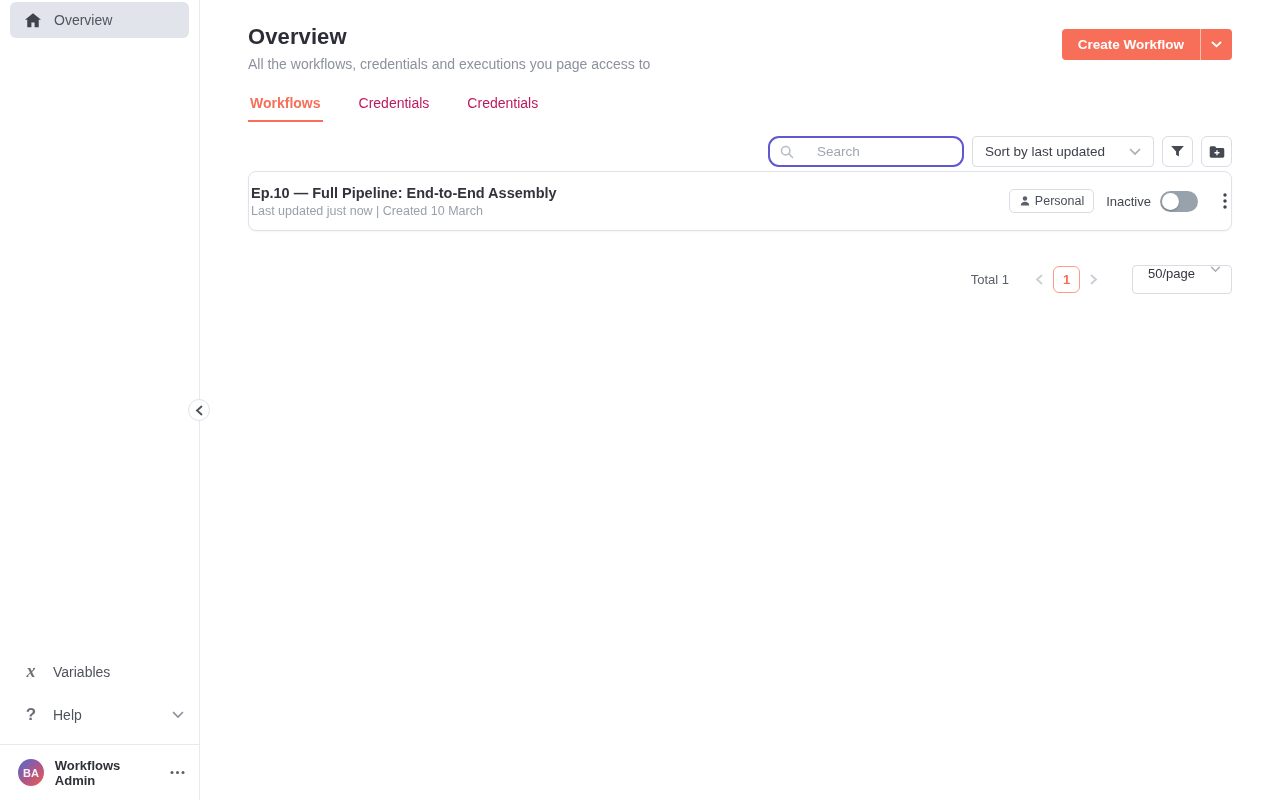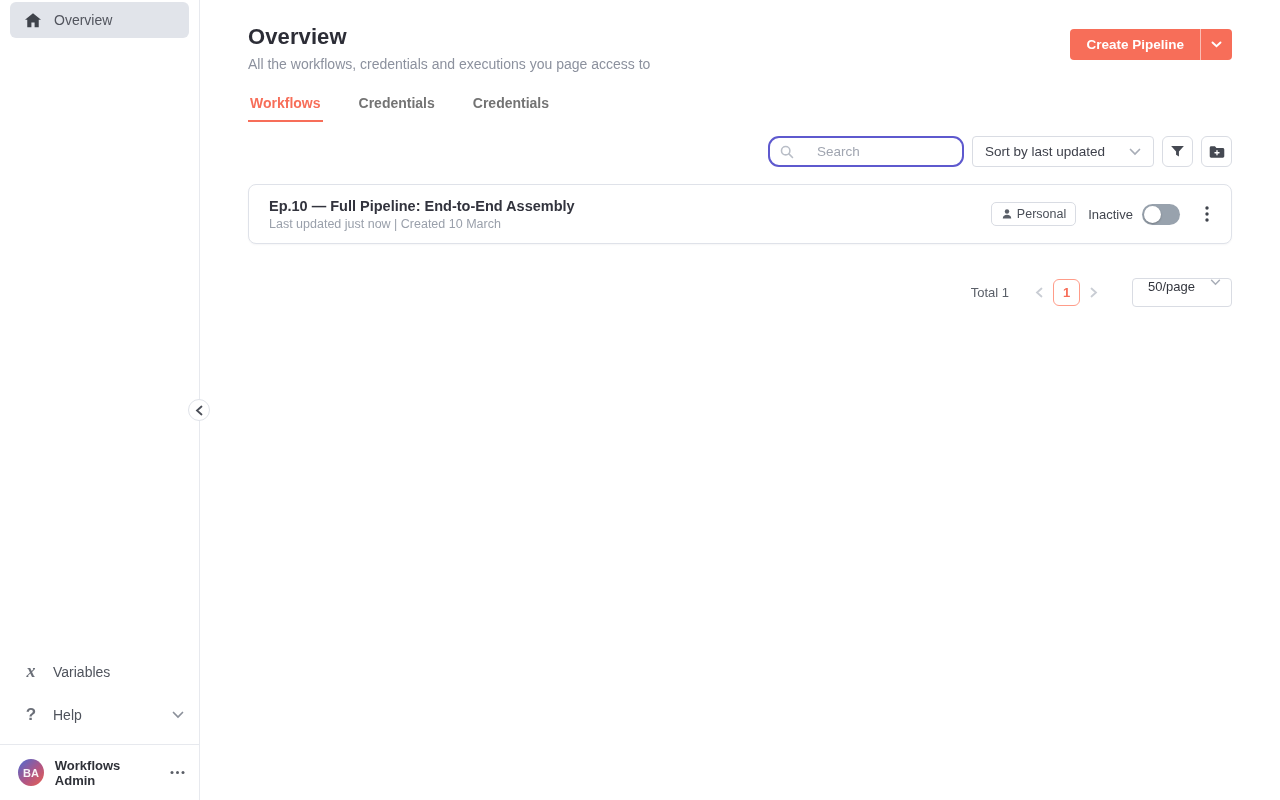--- a/index.html
+++ b/index.html
@@ -44,39 +44,39 @@
   .subtitle { margin-top:6px; font-size:14px; color:#8c919e; }
   .create-split { display:flex; margin-top:5px; }
   .create-main { height:31px; padding:0 16px; border:none; border-radius:4px 0 0 4px;
     background:#f76e59; color:#fff; font-size:13.5px; font-weight:600; cursor:pointer;
     font-family:"Liberation Sans", sans-serif; }
   .create-caret { width:32px; height:31px; border:none; border-left:1px solid rgba(255,255,255,.55);
     border-radius:0 4px 4px 0; background:#f76e59; display:flex; align-items:center;
     justify-content:center; cursor:pointer; }
 
   .tabs { margin-top:23px; display:flex; gap:34px; }
-  .tab { font-size:14px; font-weight:700; color:#737373; padding:0 2px 9px 2px;
+  .tab { font-size:14px; font-weight:400; color:#be185d; padding:0 2px 9px 2px;
     border-bottom:2px solid transparent; cursor:pointer; }
   .tab.active { color:#f76e59; border-bottom-color:#f76e59; font-weight:600; }
 
   .controls { margin-top:14px; display:flex; justify-content:flex-end; align-items:center; gap:8px; }
   .search-box { width:196px; height:31px; border:2px solid #5e59ce; border-radius:11px;
     display:flex; align-items:center; padding:0 10px; gap:23px; background:#fff; }
   .search-box input { border:none; outline:none; flex:1; min-width:0; font-size:13.5px;
     color:#33363e; font-family:"Liberation Sans", sans-serif; background:transparent; }
   .search-box input::placeholder { color:#a0a5b0; }
   .sort-box { height:31px; border:1px solid #d9dce3; border-radius:4px; background:#fff;
     display:flex; align-items:center; padding:0 12px; gap:24px; cursor:pointer; }
   .sort-box span { font-size:13.5px; color:#3e414b; }
   .icon-btn { width:31px; height:31px; border:1px solid #d9dce3; border-radius:6px;
     background:#fff; display:flex; align-items:center; justify-content:center; cursor:pointer; }
 
-  .card { margin-top:17px; height:60px; border:1px solid #dfe2e9; border-radius:8px;
+  .card { margin-top:4px; height:60px; border:1px solid #dfe2e9; border-radius:8px;
     background:#fff; box-shadow:0 1px 2px rgba(25,30,45,.04); display:flex;
-    align-items:center; justify-content:space-between; padding:0 20px; cursor:pointer; }
+    align-items:center; justify-content:space-between; padding:0 2px; cursor:pointer; }
   .card-title { font-size:14.5px; font-weight:700; color:#32333d; }
   .card-meta { margin-top:3px; font-size:12.5px; color:#9aa0ab; }
   .card-right { display:flex; align-items:center; }
   .owner-badge { height:24px; border:1px solid #d9dce3; border-radius:5px; background:#fff;
     display:flex; align-items:center; gap:4px; padding:0 9px; font-size:12.5px; color:#4a4f58; }
   .status-label { margin-left:12px; font-size:13px; color:#42464f; }
   .toggle { margin-left:9px; width:38px; height:21px; border-radius:11px; background:#98a2ad;
     position:relative; cursor:pointer; }
   .toggle .knob { position:absolute; left:2px; top:2px; width:17px; height:17px;
     border-radius:50%; background:#fff; box-shadow:0 1px 2px rgba(0,0,0,.25); }
@@ -142,21 +142,21 @@
       </svg>
   </button>
 
   <main>
     <div class="page-header">
       <div>
         <h1>Overview</h1>
         <div class="subtitle">All the workflows, credentials and executions you page access to</div>
       </div>
       <div class="create-split">
-        <button class="create-main">Create Pipeline</button>
+        <button class="create-main">Create Workflow</button>
         <button class="create-caret">
           <svg width="11" height="7" viewBox="0 0 11 7" fill="none" stroke="#fff" stroke-width="1.9" stroke-linecap="round">
               <polyline points="1.5,1.5 5.5,5.2 9.5,1.5"></polyline>
             </svg>
         </button>
       </div>
     </div>
 
     <div class="tabs">
       <div class="tab active">Workflows</div>

